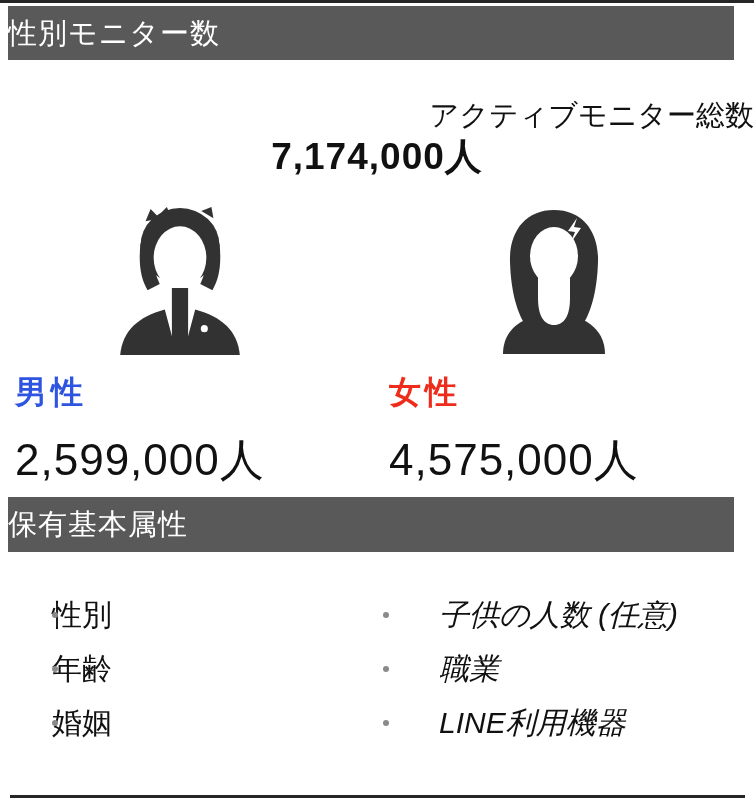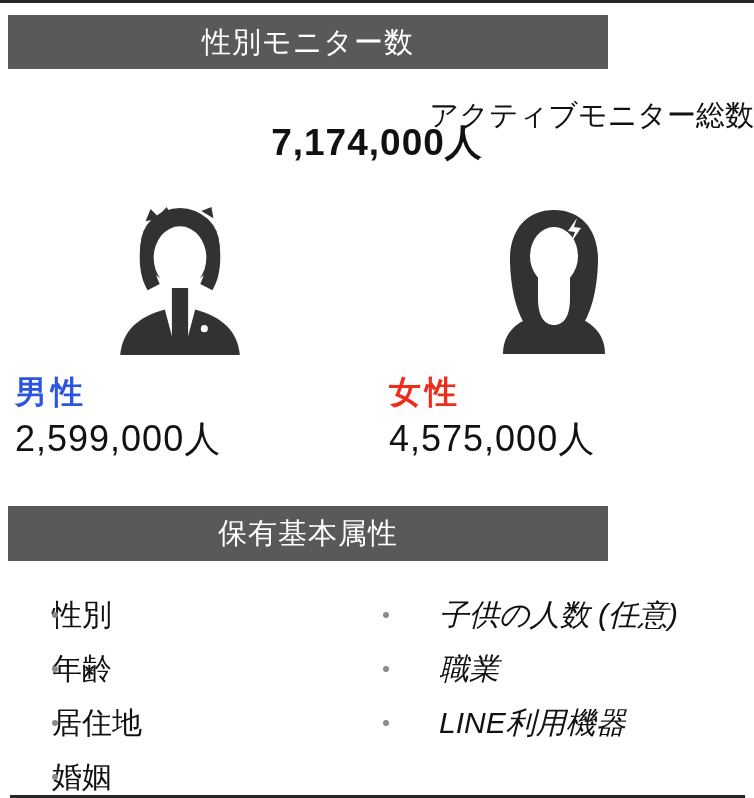--- a/index.html
+++ b/index.html
@@ -4,43 +4,42 @@
 <style>
   html,body{margin:0;padding:0;background:#fff;}
   #page{
     position:relative;width:754px;height:798px;overflow:hidden;
     background:#fff;font-family:"Liberation Sans","DejaVu Sans",sans-serif;
     color:var(--body-text);
   }
   .topline{position:absolute;left:0;top:0;width:754px;height:3px;background:var(--top-line);}
   .bottomline{position:absolute;left:10px;top:795px;width:735px;height:3px;background:var(--top-line);}
   .bar{
-    position:absolute;left:8px;width:600px;height:54px;background:var(--header-bg);
-    color:var(--header-text);font-size:29px;line-height:54px;text-align:center;
+    position:absolute;left:8px;width:726px;height:54px;background:var(--header-bg);
+    color:var(--header-text);font-size:29px;line-height:54px;text-align:left;
     letter-spacing:1px;
-    margin-top:9px;
   }
   .bar.one{top:6px;}
   .bar.two{top:497px;height:55px;line-height:55px;}
   .total-label{
     position:absolute;left:0;top:96px;width:754px;text-align:right;
     font-size:29px;color:var(--body-text);
   }
   .total-value{
-    position:absolute;left:0;top:118px;width:754px;text-align:center;
+    position:absolute;left:0;top:132px;width:754px;text-align:center;
     font-size:37px;font-weight:bold;color:var(--body-text);letter-spacing:1px;
   }
   .gender-col{position:absolute;width:330px;}
   .gender-col.male{left:15px;top:205px;}
   .gender-col.female{left:389px;top:205px;}
   .gender-icon{display:block;margin:0 auto;height:150px;color:var(--icon);}
   .gender-label{font-size:32px;font-weight:bold;letter-spacing:4px;margin-top:16px;}
   .gender-label.m{color:var(--male-label);}
   .gender-label.f{color:var(--female-label);}
-  .gender-value{font-size:36px;color:var(--body-text);margin-top:0;letter-spacing:1px;}
+  .gender-value{font-size:44px;color:var(--body-text);margin-top:16px;letter-spacing:1px;}
   .attr-list{position:absolute;top:588px;list-style:none;margin:0;padding:0;}
   .attr-list.left{left:52px;}
   .attr-list.right{left:383px;font-style:italic;}
   .attr-item{position:relative;height:54px;line-height:54px;font-size:30px;color:var(--body-text);}
   .attr-item .dot{
     position:absolute;left:0;top:24px;width:6px;height:6px;border-radius:50%;
     background:var(--bullet-dot);
   }
   .attr-list.left .attr-text{}
   .attr-list.right .attr-text{margin-left:56px;}
@@ -92,24 +91,20 @@
     <li class="attr-item">
       <span class="dot"></span>
       <span class="attr-text">性別</span>
     </li>
     <li class="attr-item">
       <span class="dot"></span>
       <span class="attr-text">年齢</span>
     </li>
     <li class="attr-item">
       <span class="dot"></span>
-      <span class="attr-text">居住地</span>
-    </li>
-    <li class="attr-item">
-      <span class="dot"></span>
       <span class="attr-text">婚姻</span>
     </li>
   </ul>
 
   <ul class="attr-list right">
     <li class="attr-item">
       <span class="dot"></span>
       <span class="attr-text">子供の人数 (任意)</span>
     </li>
     <li class="attr-item">

